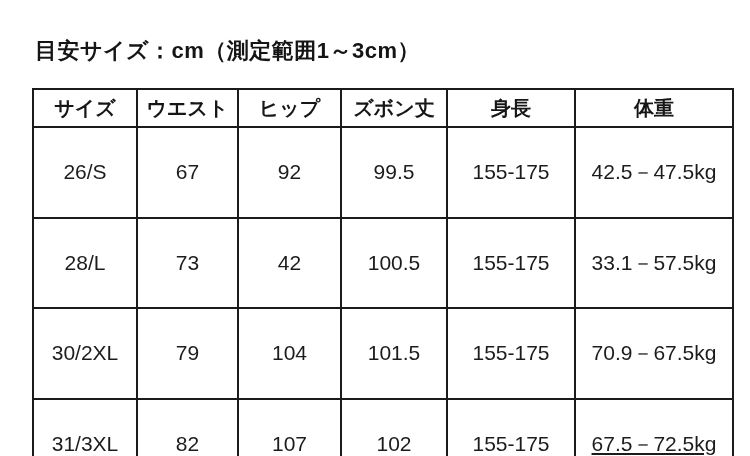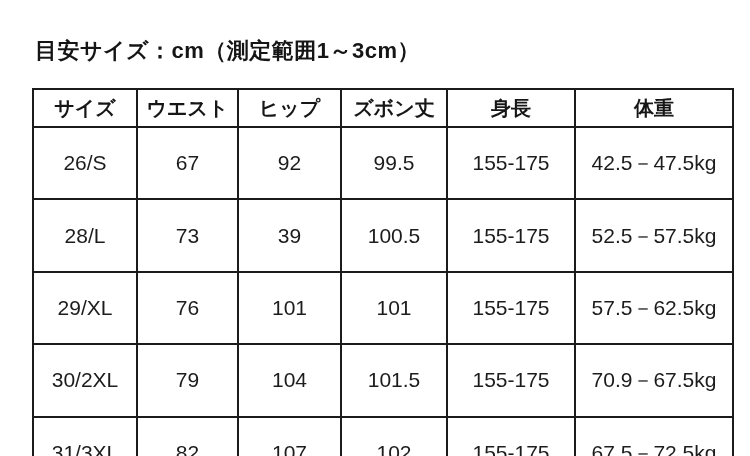--- a/index.html
+++ b/index.html
@@ -90,32 +90,24 @@
         <td>26/S</td>
         <td>67</td>
         <td>92</td>
         <td>99.5</td>
         <td>155-175</td>
         <td class="weight-cell">42.5－47.5kg</td>
       </tr>
       <tr>
         <td>28/L</td>
         <td>73</td>
-        <td>39</td>
+        <td>42</td>
         <td>100.5</td>
         <td>155-175</td>
-        <td class="weight-cell">52.5－57.5kg</td>
-      </tr>
-      <tr>
-        <td>29/XL</td>
-        <td>76</td>
-        <td>101</td>
-        <td>101</td>
-        <td>155-175</td>
-        <td class="weight-cell">57.5－62.5kg</td>
+        <td class="weight-cell">33.1－57.5kg</td>
       </tr>
       <tr>
         <td>30/2XL</td>
         <td>79</td>
         <td>104</td>
         <td>101.5</td>
         <td>155-175</td>
         <td class="weight-cell">70.9－67.5kg</td>
       </tr>
       <tr>

